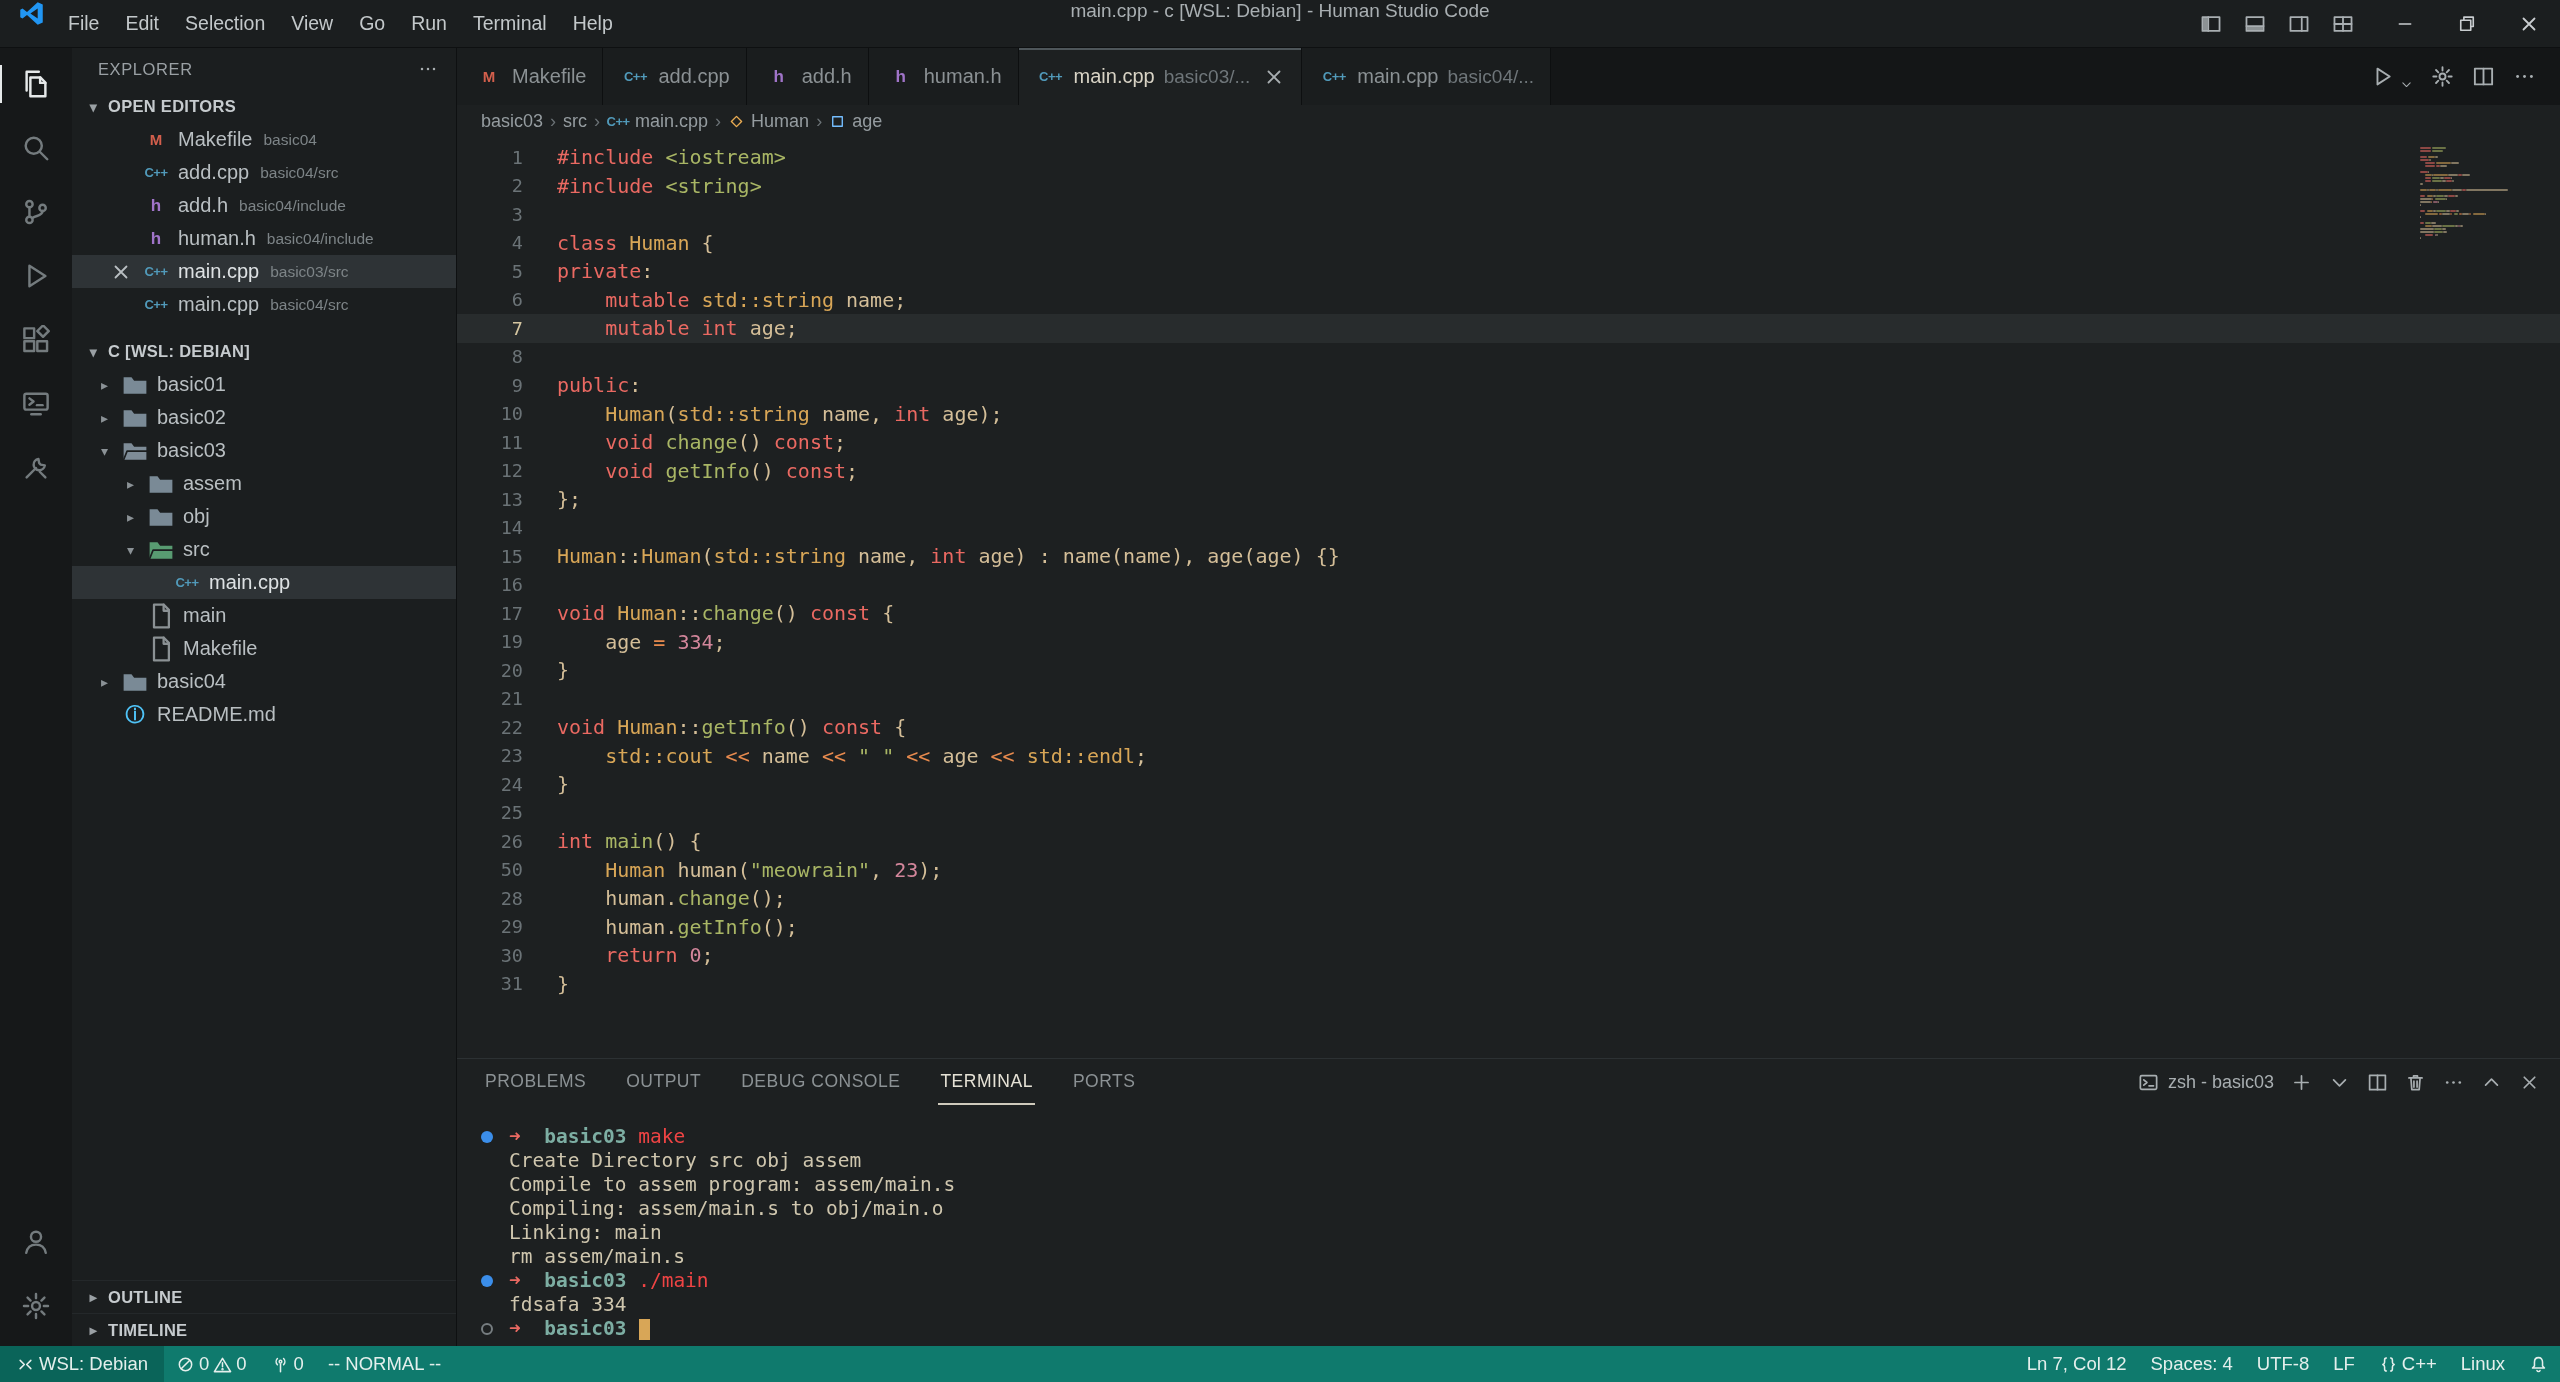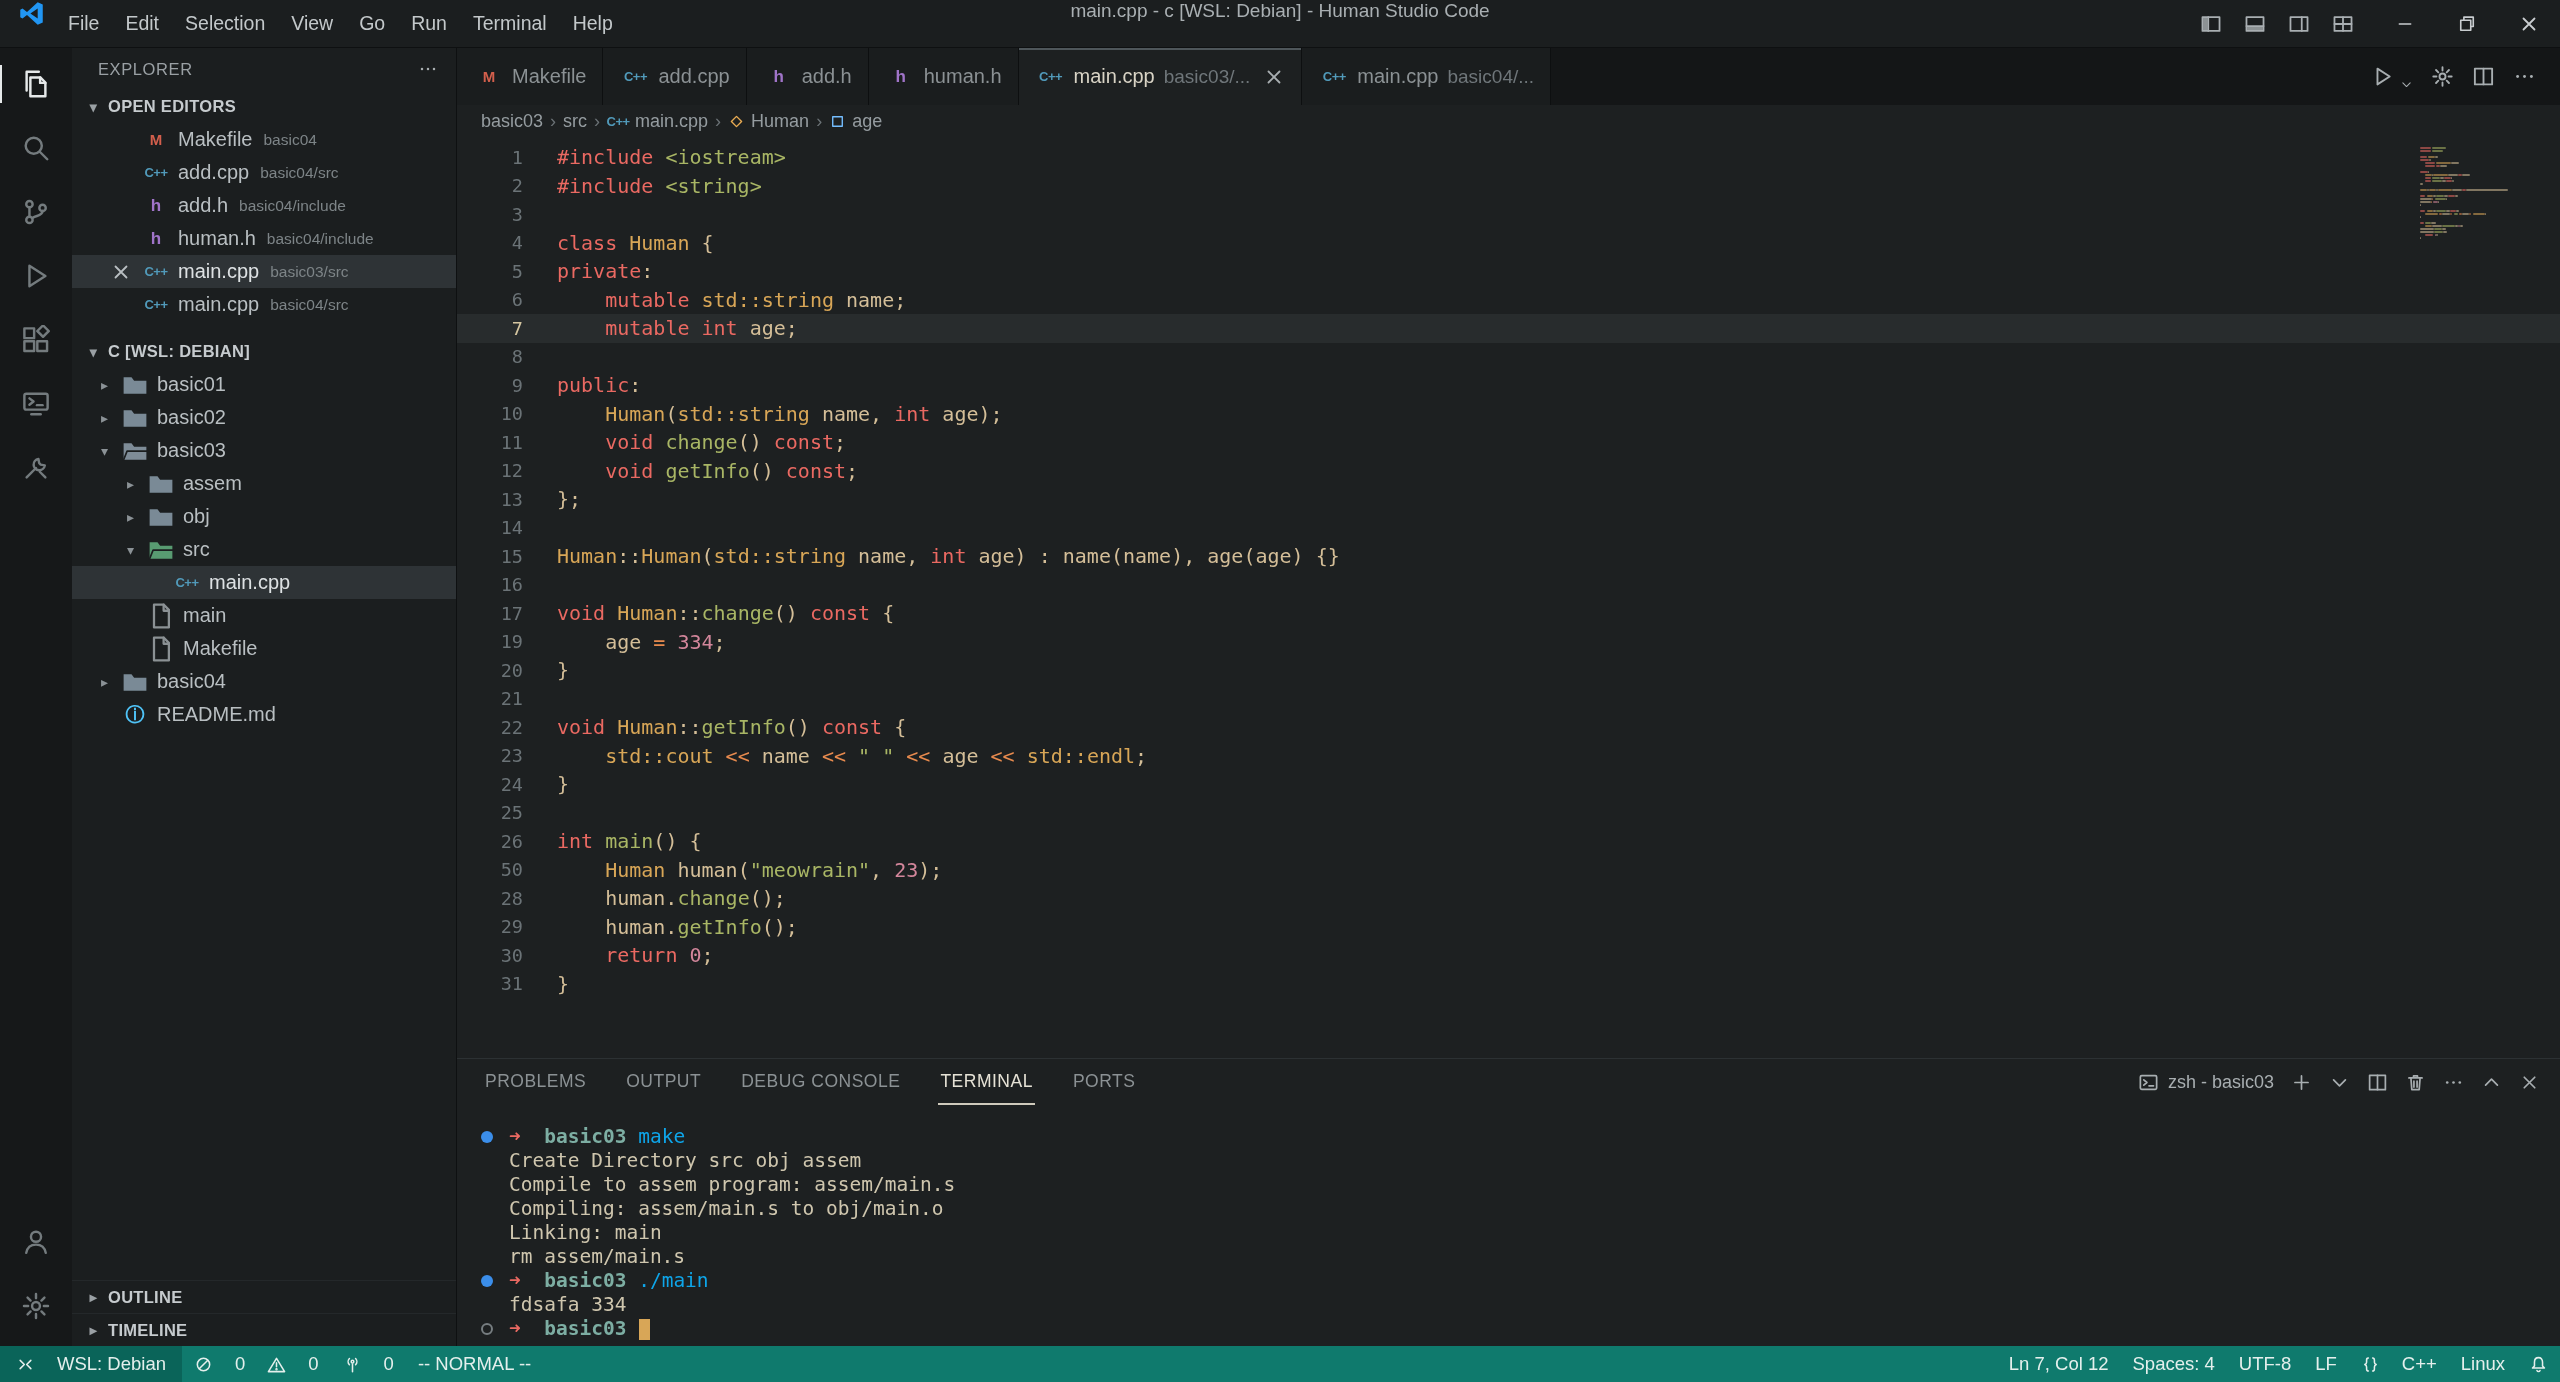--- a/index.html
+++ b/index.html
@@ -112,29 +112,29 @@
   #panel-right .icon{width:21px;height:21px}
   .term-sel{display:flex;align-items:center;gap:9px}
   #terminal{flex:1;padding:20px 0 0 28px;font-family:"DejaVu Sans Mono","DejaVu Sans",monospace;
     font-size:19.5px;color:var(--terminal_fg)}
   .term-line{height:24px;line-height:24px;white-space:pre;position:relative;padding-left:24px}
   .deco{position:absolute;left:-4px;top:6px;width:12px;height:12px;border-radius:50%}
   .deco-blue{background:var(--deco_blue)}
   .deco-hollow{border:2px solid #767d80}
   .t-a{color:var(--terminal_arrow);font-weight:bold}
   .t-p{color:var(--terminal_dir);font-weight:bold}
-  .t-c{color:#0ea5e9}
+  .t-c{color:#ef4444}
   .t-o{color:var(--terminal_fg)}
   .term-cursor{display:inline-block;width:11px;height:21px;background:#d8a657;vertical-align:text-bottom;margin-left:1px}
 
   
   #statusbar{flex:0 0 36px;background:var(--statusbar_bg);display:flex;justify-content:space-between;
     color:#e4efec;font-size:18.5px;overflow:hidden}
   .sb-side{display:flex;align-items:stretch}
-  .sb-item{display:flex;align-items:center;gap:22px;padding:0 12px;white-space:nowrap}
+  .sb-item{display:flex;align-items:center;gap:4px;padding:0 12px;white-space:nowrap}
   .sb-remote{background:var(--statusbar_remote_bg);padding:0 16px}
   .sb-item .icon{width:19px;height:19px}
   .icon{display:inline-flex}
   .icon svg{width:100%;height:100%}
 </style>
 </head>
 <body>
 
 <div id="app" data-name="vscode-window">
 

